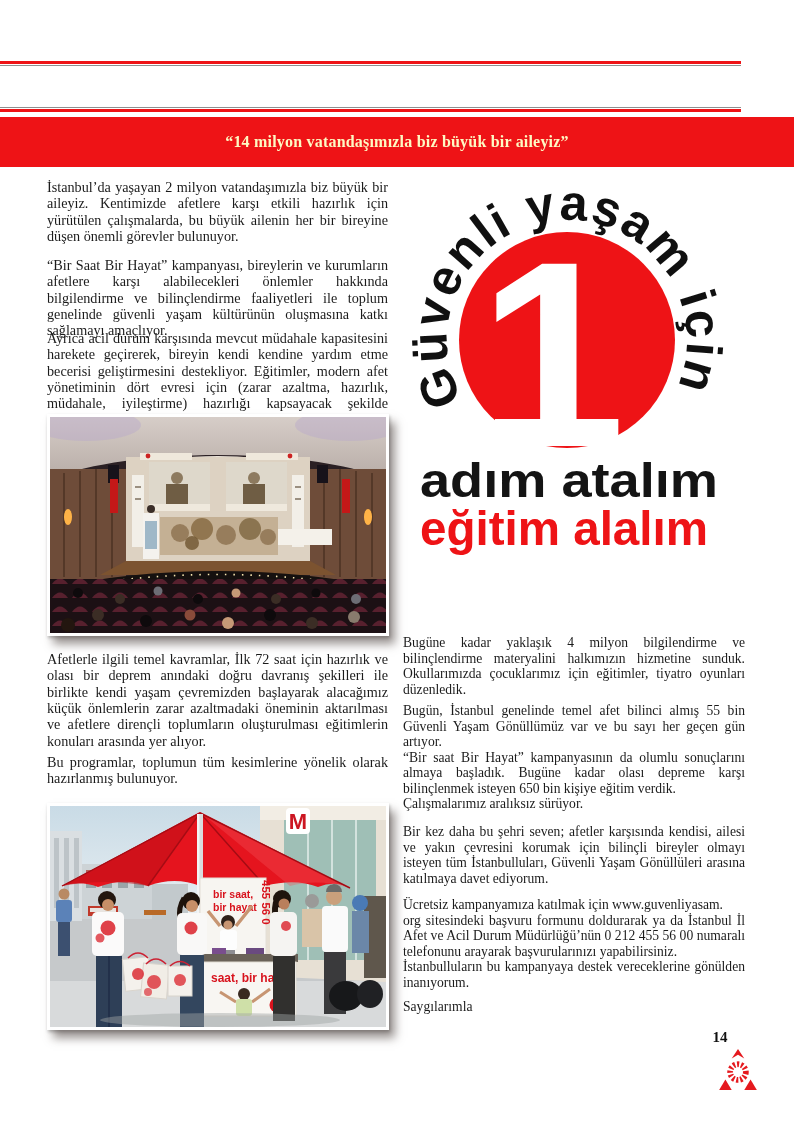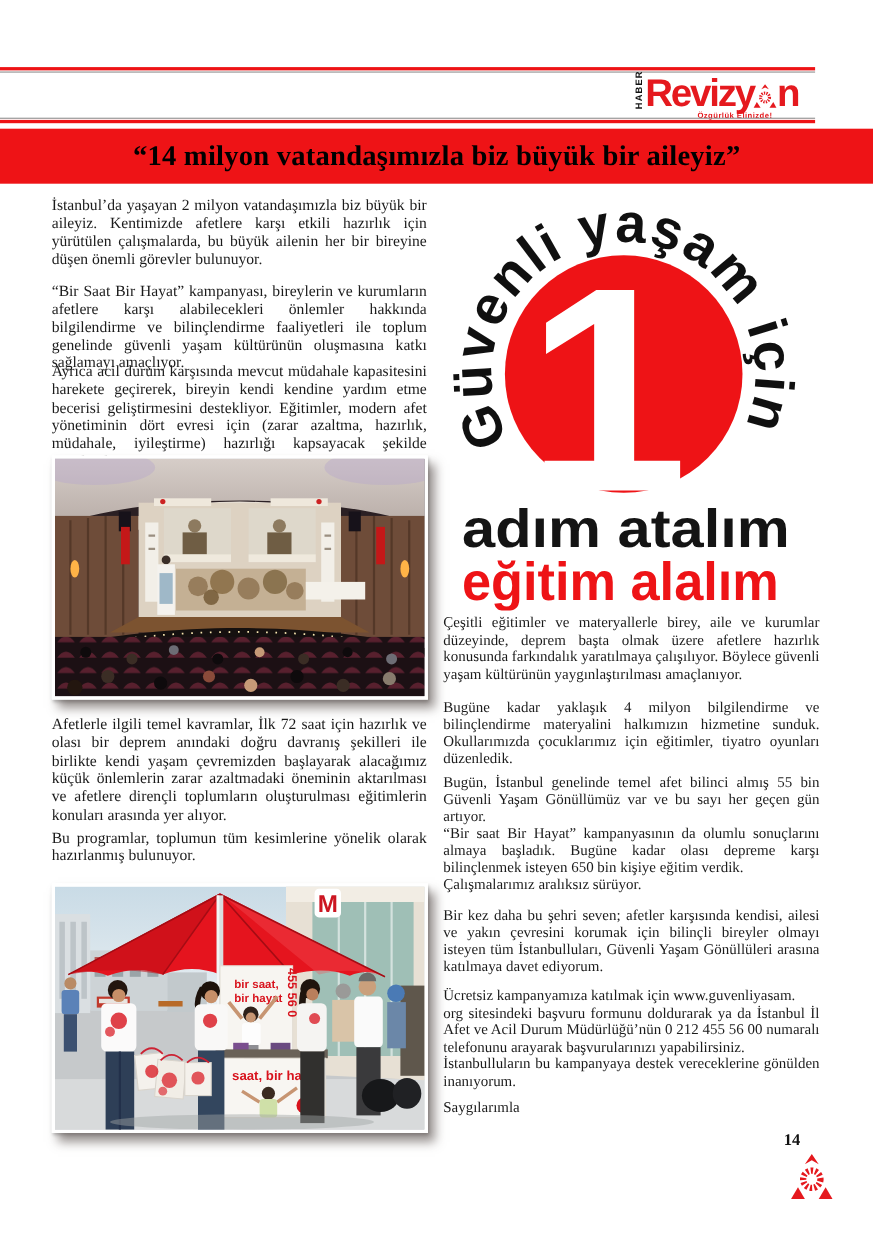--- a/index.html
+++ b/index.html
@@ -19,21 +19,21 @@
   
   .logo { position:absolute; left:577px; top:64px; width:166px; height:46px; font-family:"Liberation Sans", sans-serif; }
   .logo-row { display:flex; align-items:flex-end; }
   .logo-haber { writing-mode:vertical-rl; transform:rotate(180deg); font-weight:bold; font-size:8.5px; color:#111; letter-spacing:1px; line-height:1; margin-right:1px; margin-bottom:2px; }
   .logo-word { font-weight:bold; color:#e5191e; font-size:35px; line-height:0.92; letter-spacing:-2px; white-space:nowrap; }
   .logo-orn { width:23px; height:23px; position:relative; top:3px; margin:0 -1px; }
   .logo-tagline { font-weight:bold; color:#e5191e; font-size:7px; letter-spacing:.4px; margin-left:57px; margin-top:1px; }
 
   
   .banner { position:absolute; left:0; top:117px; width:794px; height:50px; background:#ee1316; display:flex; align-items:center; justify-content:center; }
-  .banner span { color:#000000; font-weight:bold; font-size:26px; letter-spacing:.2px; }
+  .banner span { color:#fef9c3; font-weight:bold; font-size:16px; letter-spacing:.2px; }
 
   
   .para { position:absolute; text-align:justify; white-space:pre-line; }
   .lc { left:47px; width:341px; font-size:14.2px; line-height:16.35px; }
   .rc { left:403px; width:342px; font-size:13.6px; line-height:15.55px; }
   #lp1{top:179px} #lp2{top:257px} #lp3{top:330px} #lp4{top:651px} #lp5{top:754px}
   #rp1{top:558px} #rp2{top:635px} #rp3{top:703px} #rp4{top:824px} #rp5{top:897px}
   #closing{top:999px; text-align:left;}
 
   
@@ -57,32 +57,20 @@
 </head>
 <body>
 
 <div class="page">
 
   <div class="rule" id="rule-top">
     <div class="r-red"></div>
     <div class="r-gray"></div>
   </div>
 
-  <div class="logo">
-    <div class="logo-row">
-      <span class="logo-haber">HABER</span>
-      <span class="logo-word"><span>Revizy</span><svg class="logo-orn" viewBox="0 0 40 40">
-            <path d="M20,1 L26,9 L20,6 L14,9 Z" fill="#e5191e"></path>
-            <circle cx="20" cy="22" r="7" fill="none" stroke="#e5191e" stroke-width="5" stroke-dasharray="2 1.8"></circle>
-            <path d="M2,38 L13,38 L7,29 Z" fill="#e5191e"></path>
-            <path d="M38,38 L27,38 L33,29 Z" fill="#e5191e"></path>
-          </svg><span>n</span></span>
-    </div>
-    <div class="logo-tagline">Özgürlük Elinizde!</div>
-  </div>
 
   <div class="rule" id="rule-mid">
     <div class="r-gray"></div>
     <div class="r-red"></div>
   </div>
 
   <div class="banner">
     <span>“14 milyon vatandaşımızla biz büyük bir aileyiz”</span>
   </div>
 
@@ -185,21 +173,20 @@
       <circle cx="167" cy="177" r="108" fill="#ee1316"></circle>
       <text x="152" y="283" text-anchor="middle" font-size="265" font-weight="bold" fill="#ffffff">1</text>
       <text font-size="50" font-weight="bold" fill="#101010" letter-spacing="2">
         <textPath href="#arcpath">Güvenli yaşam için</textPath>
       </text>
       <text x="20" y="334" font-size="49" font-weight="bold" fill="#141414" textLength="298" lengthAdjust="spacingAndGlyphs">adım atalım</text>
       <text x="20" y="382" font-size="49" font-weight="bold" fill="#ee1316" textLength="288" lengthAdjust="spacingAndGlyphs">eğitim alalım</text>
     </svg>
   </div>
 
-  <p class="para rc" id="rp1">Çeşitli eğitimler ve materyallerle birey, aile ve kurumlar düzeyinde, deprem başta olmak üzere afetlere hazırlık konusunda farkındalık yaratılmaya çalışılıyor. Böylece güvenli yaşam kültürünün yaygınlaştırılması amaçlanıyor.</p>
   <p class="para rc" id="rp2">Bugüne kadar yaklaşık 4 milyon bilgilendirme ve bilinçlendirme materyalini halkımızın hizmetine sunduk. Okullarımızda çocuklarımız için eğitimler, tiyatro oyunları düzenledik.</p>
   <p class="para rc" id="rp3">Bugün, İstanbul genelinde temel afet bilinci almış 55 bin Güvenli Yaşam Gönüllümüz var ve bu sayı her geçen gün artıyor.
 “Bir saat Bir Hayat” kampanyasının da olumlu sonuçlarını almaya başladık. Bugüne kadar olası depreme karşı bilinçlenmek isteyen 650 bin kişiye eğitim verdik.
 Çalışmalarımız aralıksız sürüyor.</p>
   <p class="para rc" id="rp4">Bir kez daha bu şehri seven; afetler karşısında kendisi, ailesi ve yakın çevresini korumak için bilinçli bireyler olmayı isteyen tüm İstanbulluları, Güvenli Yaşam Gönüllüleri arasına katılmaya davet ediyorum.</p>
   <p class="para rc" id="rp5">Ücretsiz kampanyamıza katılmak için www.guvenliyasam.
 org sitesindeki başvuru formunu doldurarak ya da İstanbul İl Afet ve Acil Durum Müdürlüğü’nün 0 212 455 56 00 numaralı telefonunu arayarak başvurularınızı yapabilirsiniz.
 İstanbulluların bu kampanyaya destek vereceklerine gönülden inanıyorum.</p>
   <p class="para rc" id="closing">Saygılarımla</p>
 

